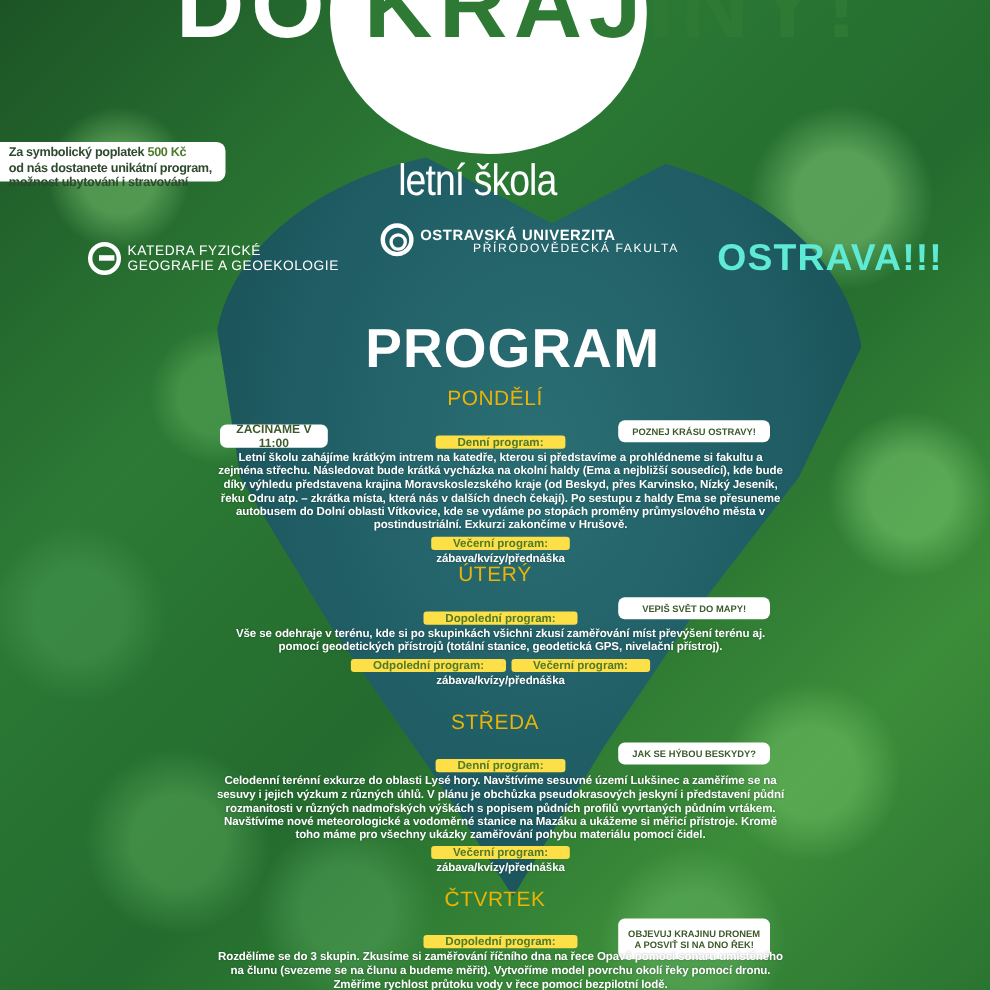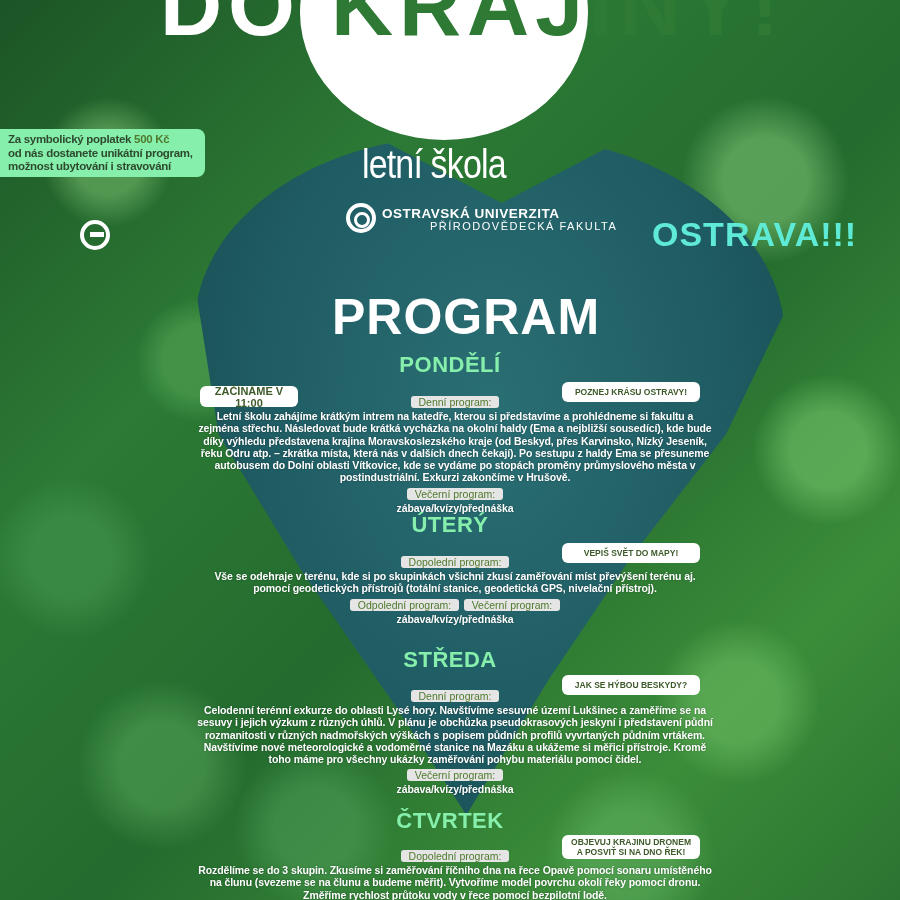--- a/index.html
+++ b/index.html
@@ -34,22 +34,22 @@
     background: #ffffff; border-radius: 50%;
   }
   .title-top {
     position: absolute; left: 160px; top: -38px; width: 600px;
     font-family: "Liberation Sans", sans-serif; font-weight: 700;
     font-size: 86px; letter-spacing: 6px; color: #ffffff; white-space: nowrap;
     line-height: 1;
   }
   .title-top .cut { color: #2e7a34; }
   .fee-box {
-    position: absolute; left: 0; top: 129px; width: 205px; height: 48px;
-    background: #86efac; border-radius: 0 8px 8px 0;
+    position: absolute; left: 0; top: 129px; width: 205px; height: 36px;
+    background: #ffffff; border-radius: 0 8px 8px 0;
     padding: 4px 4px 0 8px; box-sizing: border-box;
     font-family: "Liberation Sans", sans-serif; font-weight: 700;
     font-size: 11.5px; line-height: 13.5px; color: #2e4a2e;
     letter-spacing: -0.3px;
   }
   .fee-box .hl { color: #4f7a2c; }
   .subtitle {
     position: absolute; left: 362px; top: 142px;
     font-size: 40px; font-weight: 400; color: #ffffff; letter-spacing: -1px;
     transform: scaleX(0.85); transform-origin: left top;
@@ -82,26 +82,26 @@
   }
   .pill {
     position: absolute; background: #fff; border-radius: 6px; color: #3d5a2a;
     font-weight: 700; text-align: center; box-sizing: border-box;
     display: flex; align-items: center; justify-content: center; margin-top: 24px;
   }
   .pill-start { left: 200px; top: 362px; width: 98px; height: 21px; font-size: 11px; }
   .pill-side { left: 562px; width: 138px; height: 20px; font-size: 8.5px; line-height: 10px; }
   .day {
     position: absolute; left: 0; width: 900px; text-align: center;
-    font-size: 22px; font-weight: 700; color: #86efac; letter-spacing: 0.5px;
+    font-size: 19px; font-weight: 400; color: #eab308; letter-spacing: 0.5px;
   }
   .section { position: absolute; left: 195px; width: 520px; text-align: center; }
   .label {
-    display: inline-block; background: #e5e5e5; color: #4f7a2c; font-weight: 400;
-    font-size: 10.5px; line-height: 12px; padding: 0 8px; border-radius: 3px;
+    display: inline-block; background: #fde047; color: #4f7a2c; font-weight: 700;
+    font-size: 10.5px; line-height: 12px; padding: 0 20px; border-radius: 3px;
     margin: 1px 0;
   }
   .txt {
     display: block; color: #fff; font-weight: 700; font-size: 10.5px; line-height: 12.3px;
     text-shadow: 0 0 2px rgba(0,0,0,0.35); letter-spacing: -0.1px;
   }
 </style>
 </head>
 <body>
 
@@ -114,20 +114,24 @@
 <div class="fee-box">
   <div><span>Za symbolický poplatek </span><span class="hl">500 Kč</span></div>
   <div>od nás dostanete unikátní program,</div>
   <div>možnost ubytování i stravování</div>
 </div>
 
 <div class="subtitle">letní škola</div>
 
 <div class="logo logo-katedra">
   <span class="logo-icon"></span>
+  <div class="logo-text">
+    <div>KATEDRA FYZICKÉ</div>
+    <div>GEOGRAFIE A GEOEKOLOGIE</div>
+  </div>
 </div>
 
 <div class="logo logo-ou">
   <span class="logo-icon"></span>
   <div class="logo-text">
     <div class="l1">OSTRAVSKÁ UNIVERZITA</div>
     <div class="l2">PŘÍRODOVĚDECKÁ FAKULTA</div>
   </div>
 </div>
 
@@ -159,21 +163,21 @@
 <div class="day" style="top:647px">STŘEDA</div>
 <div class="pill pill-side" style="top:651px">JAK SE HÝBOU BESKYDY?</div>
 <div class="section" style="top:686px">
   <span class="label">Denní program:</span>
   <span class="txt">Celodenní terénní exkurze do oblasti Lysé hory. Navštívíme sesuvné území Lukšinec a zaměříme se na sesuvy i jejich výzkum z různých úhlů. V plánu je obchůzka pseudokrasových jeskyní i představení půdní rozmanitosti v různých nadmořských výškách s popisem půdních profilů vyvrtaných půdním vrtákem. Navštívíme nové meteorologické a vodoměrné stanice na Mazáku a ukážeme si měřicí přístroje. Kromě toho máme pro všechny ukázky zaměřování pohybu materiálu pomocí čidel.</span>
   <span class="label">Večerní program:</span>
   <span class="txt">zábava/kvízy/přednáška</span>
 </div>
 
 <div class="day" style="top:808px">ČTVRTEK</div>
-<div class="pill pill-side" style="top:811px;height:24px;flex-direction:column;">
+<div class="pill pill-side" style="top:811px;height:37px;flex-direction:column;">
   <span>OBJEVUJ KRAJINU DRONEM</span>
   <span>A POSVIŤ SI NA DNO ŘEK!</span>
 </div>
 <div class="section" style="top:846px">
   <span class="label">Dopolední program:</span>
   <span class="txt">Rozdělíme se do 3 skupin. Zkusíme si zaměřování říčního dna na řece Opavě pomocí sonaru umístěného na člunu (svezeme se na člunu a budeme měřit). Vytvoříme model povrchu okolí řeky pomocí dronu. Změříme rychlost průtoku vody v řece pomocí bezpilotní lodě.</span>
   
 </div>
 
 </body></html>

